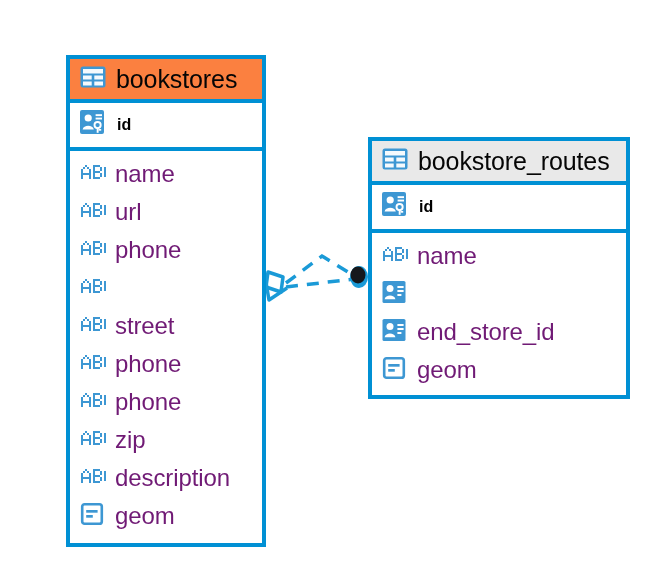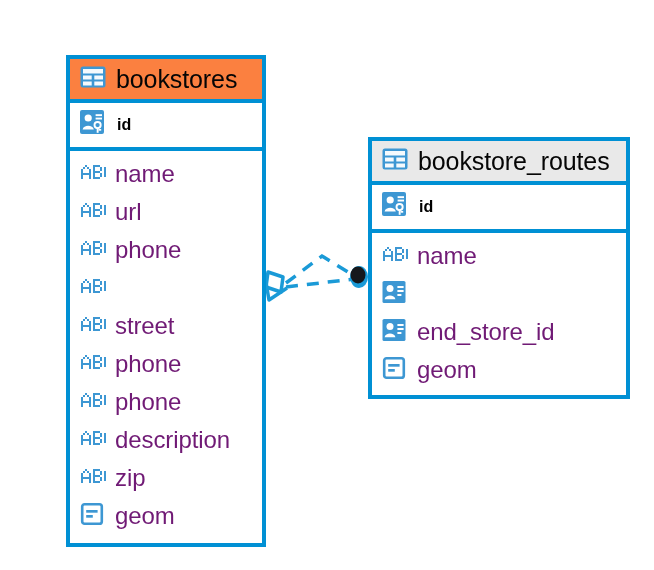--- a/index.html
+++ b/index.html
@@ -345,48 +345,48 @@
               <rect x="20" y="8" width="2" height="4"></rect>
                 <rect x="15" y="12" width="5" height="2"></rect>
             </g>
             <g fill="#3d97d3" transform="translate(11,0)">
               <rect x="13" y="2" width="2" height="10"></rect>
                 <rect x="15" y="0" width="5" height="2"></rect>
               <rect x="15" y="12" width="5" height="2"></rect>
             </g>
           </svg>
         </span>
+        <span class="field-label">zip</span>
+      </div>
+
+      <div class="field-row">
+        <span class="icon">
+          <svg width="26" height="14" viewBox="0 0 26 14" shape-rendering="crispEdges">
+            <g fill="#3d97d3">
+              <rect x="1" y="4" width="2" height="10"></rect>
+                <rect x="3" y="2" width="2" height="2"></rect>
+              <rect x="5" y="0" width="2" height="2"></rect>
+                <rect x="7" y="2" width="2" height="2"></rect>
+              <rect x="9" y="4" width="2" height="10"></rect>
+                <rect x="3" y="8" width="6" height="2"></rect>
+              <rect x="13" y="0" width="2" height="14"></rect>
+                <rect x="15" y="0" width="5" height="2"></rect>
+              <rect x="20" y="2" width="2" height="4"></rect>
+                <rect x="15" y="6" width="5" height="2"></rect>
+              <rect x="20" y="8" width="2" height="4"></rect>
+                <rect x="15" y="12" width="5" height="2"></rect>
+            </g>
+            <g fill="#3d97d3" transform="translate(11,0)">
+              <rect x="13" y="2" width="2" height="10"></rect>
+                <rect x="15" y="0" width="5" height="2"></rect>
+              <rect x="15" y="12" width="5" height="2"></rect>
+            </g>
+          </svg>
+        </span>
         <span class="field-label">description</span>
-      </div>
-
-      <div class="field-row">
-        <span class="icon">
-          <svg width="26" height="14" viewBox="0 0 26 14" shape-rendering="crispEdges">
-            <g fill="#3d97d3">
-              <rect x="1" y="4" width="2" height="10"></rect>
-                <rect x="3" y="2" width="2" height="2"></rect>
-              <rect x="5" y="0" width="2" height="2"></rect>
-                <rect x="7" y="2" width="2" height="2"></rect>
-              <rect x="9" y="4" width="2" height="10"></rect>
-                <rect x="3" y="8" width="6" height="2"></rect>
-              <rect x="13" y="0" width="2" height="14"></rect>
-                <rect x="15" y="0" width="5" height="2"></rect>
-              <rect x="20" y="2" width="2" height="4"></rect>
-                <rect x="15" y="6" width="5" height="2"></rect>
-              <rect x="20" y="8" width="2" height="4"></rect>
-                <rect x="15" y="12" width="5" height="2"></rect>
-            </g>
-            <g fill="#3d97d3" transform="translate(11,0)">
-              <rect x="13" y="2" width="2" height="10"></rect>
-                <rect x="15" y="0" width="5" height="2"></rect>
-              <rect x="15" y="12" width="5" height="2"></rect>
-            </g>
-          </svg>
-        </span>
-        <span class="field-label">zip</span>
       </div>
 
       <div class="field-row">
         <span class="icon">
           <svg width="26" height="24" viewBox="0 0 26 24">
             <rect x="2.2" y="2.2" width="19.6" height="19.6" rx="2.4" fill="#ffffff" stroke="#3d97d3" stroke-width="2.6"></rect>
             <rect x="6.2" y="8.0" width="11.4" height="2.7" fill="#3d97d3"></rect>
             <rect x="6.2" y="13.0" width="6.6" height="2.7" fill="#3d97d3"></rect>
           </svg>
         </span>

